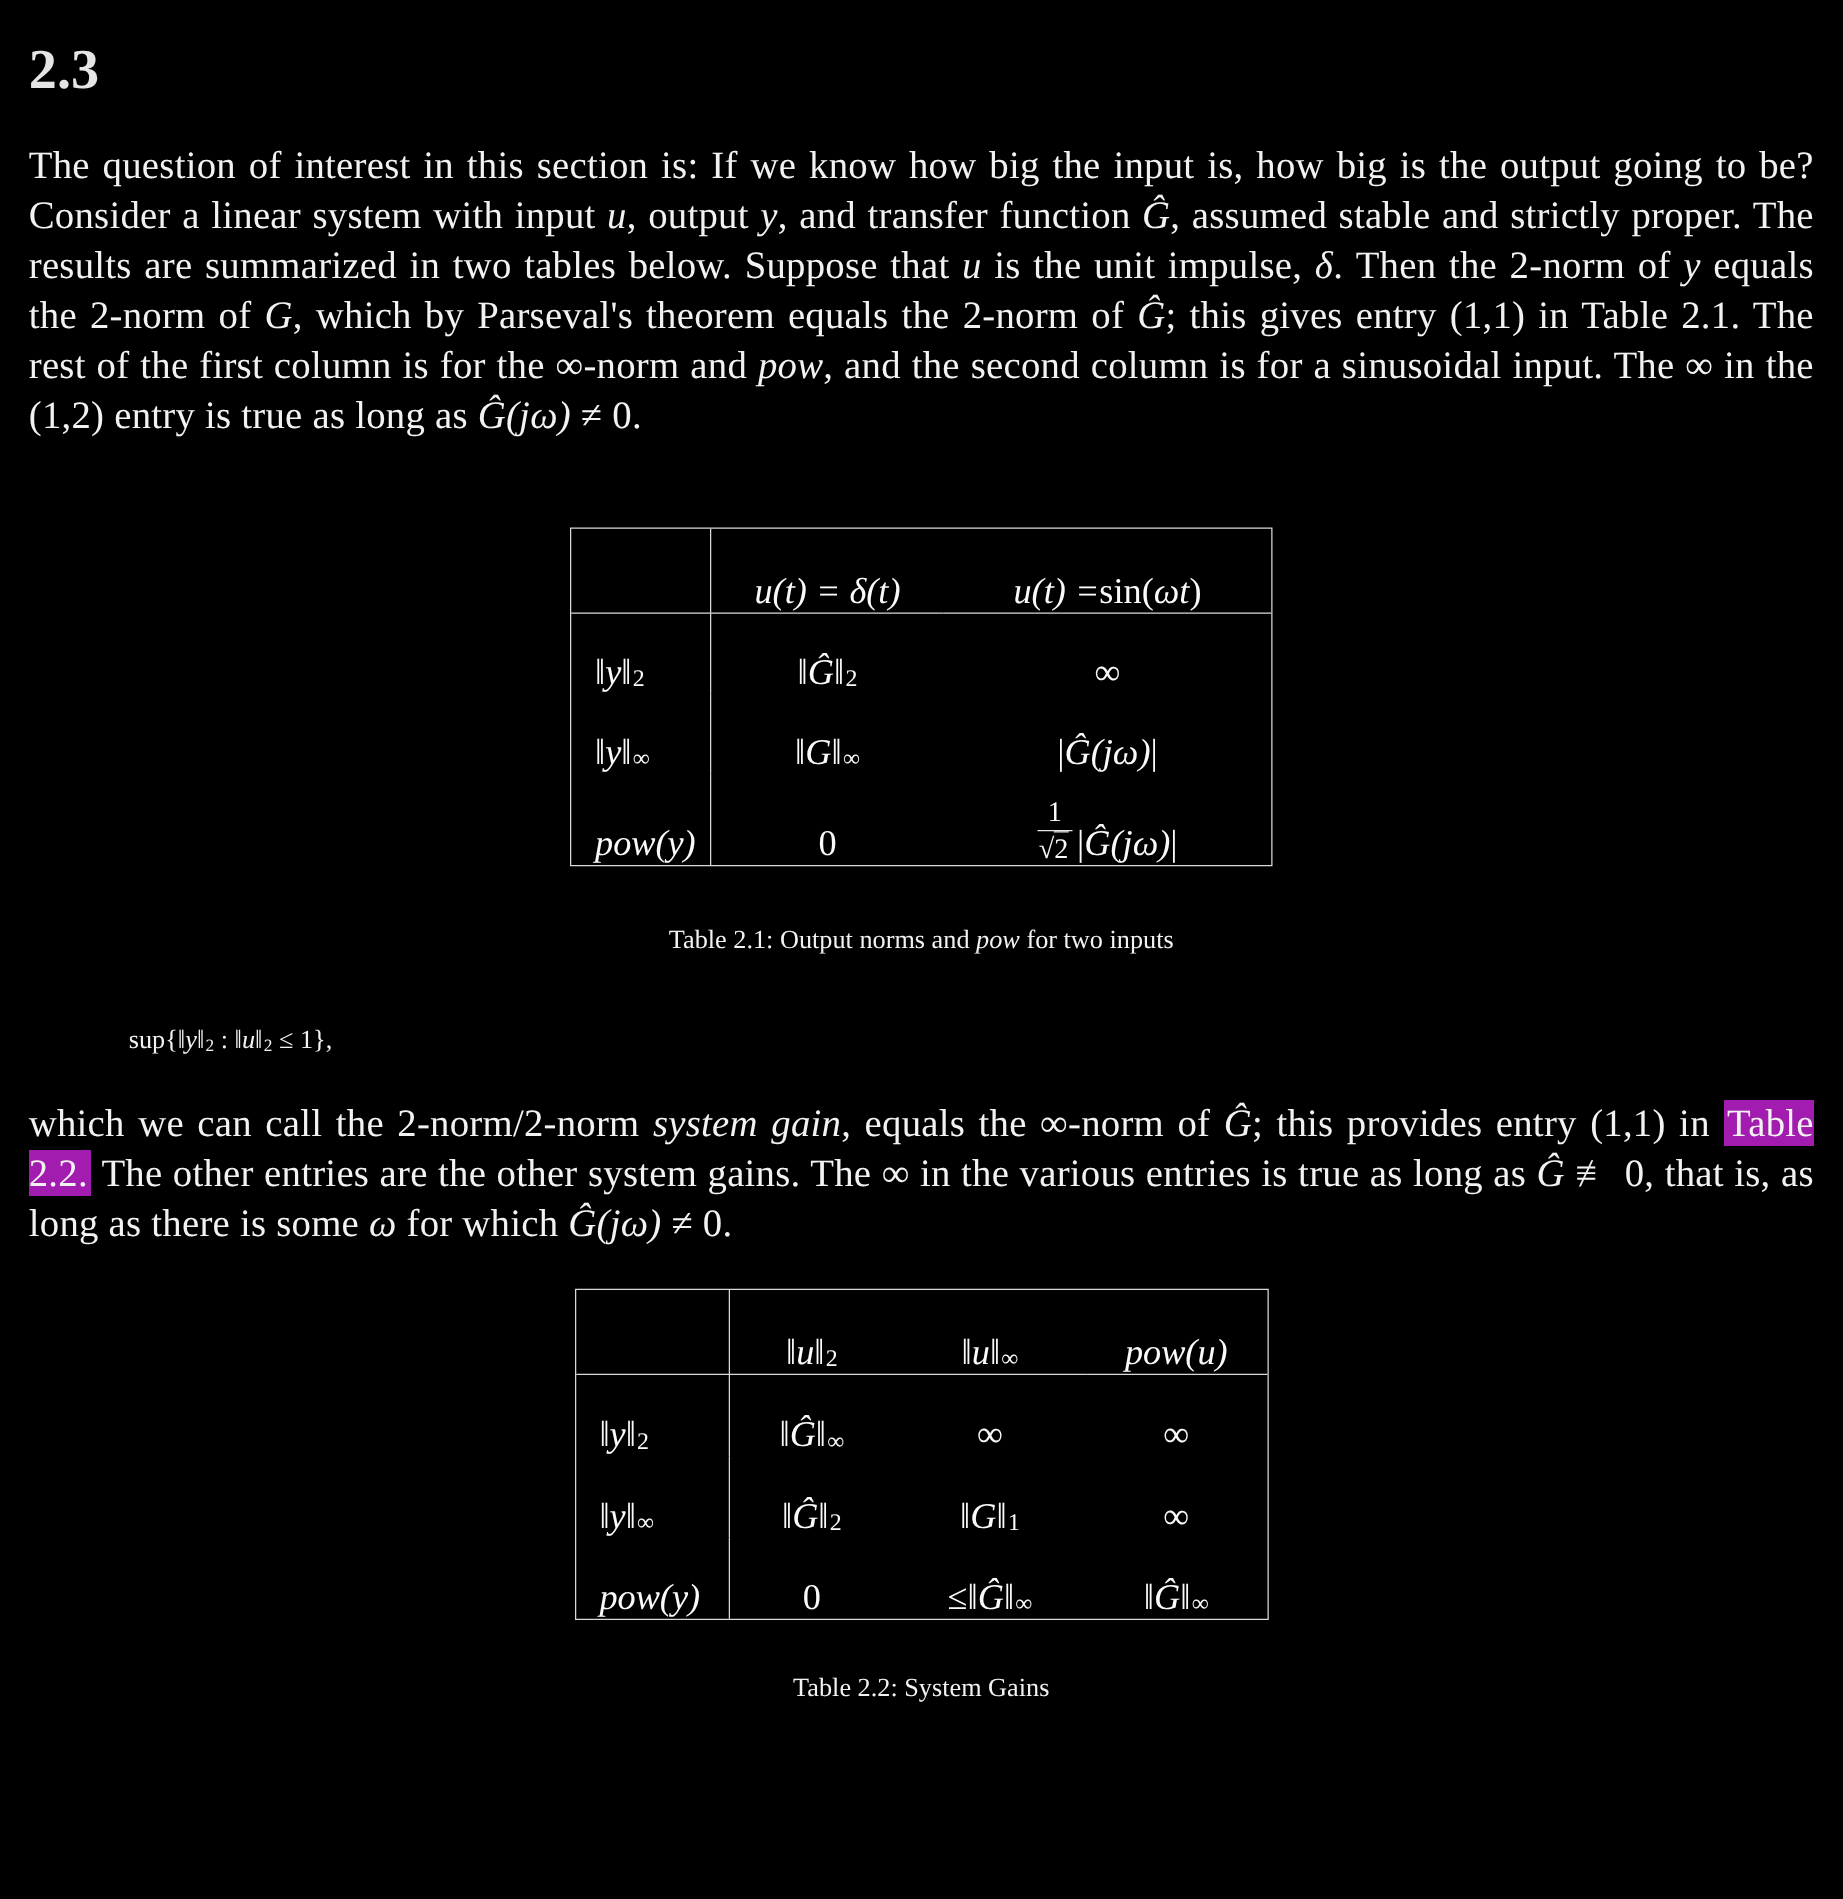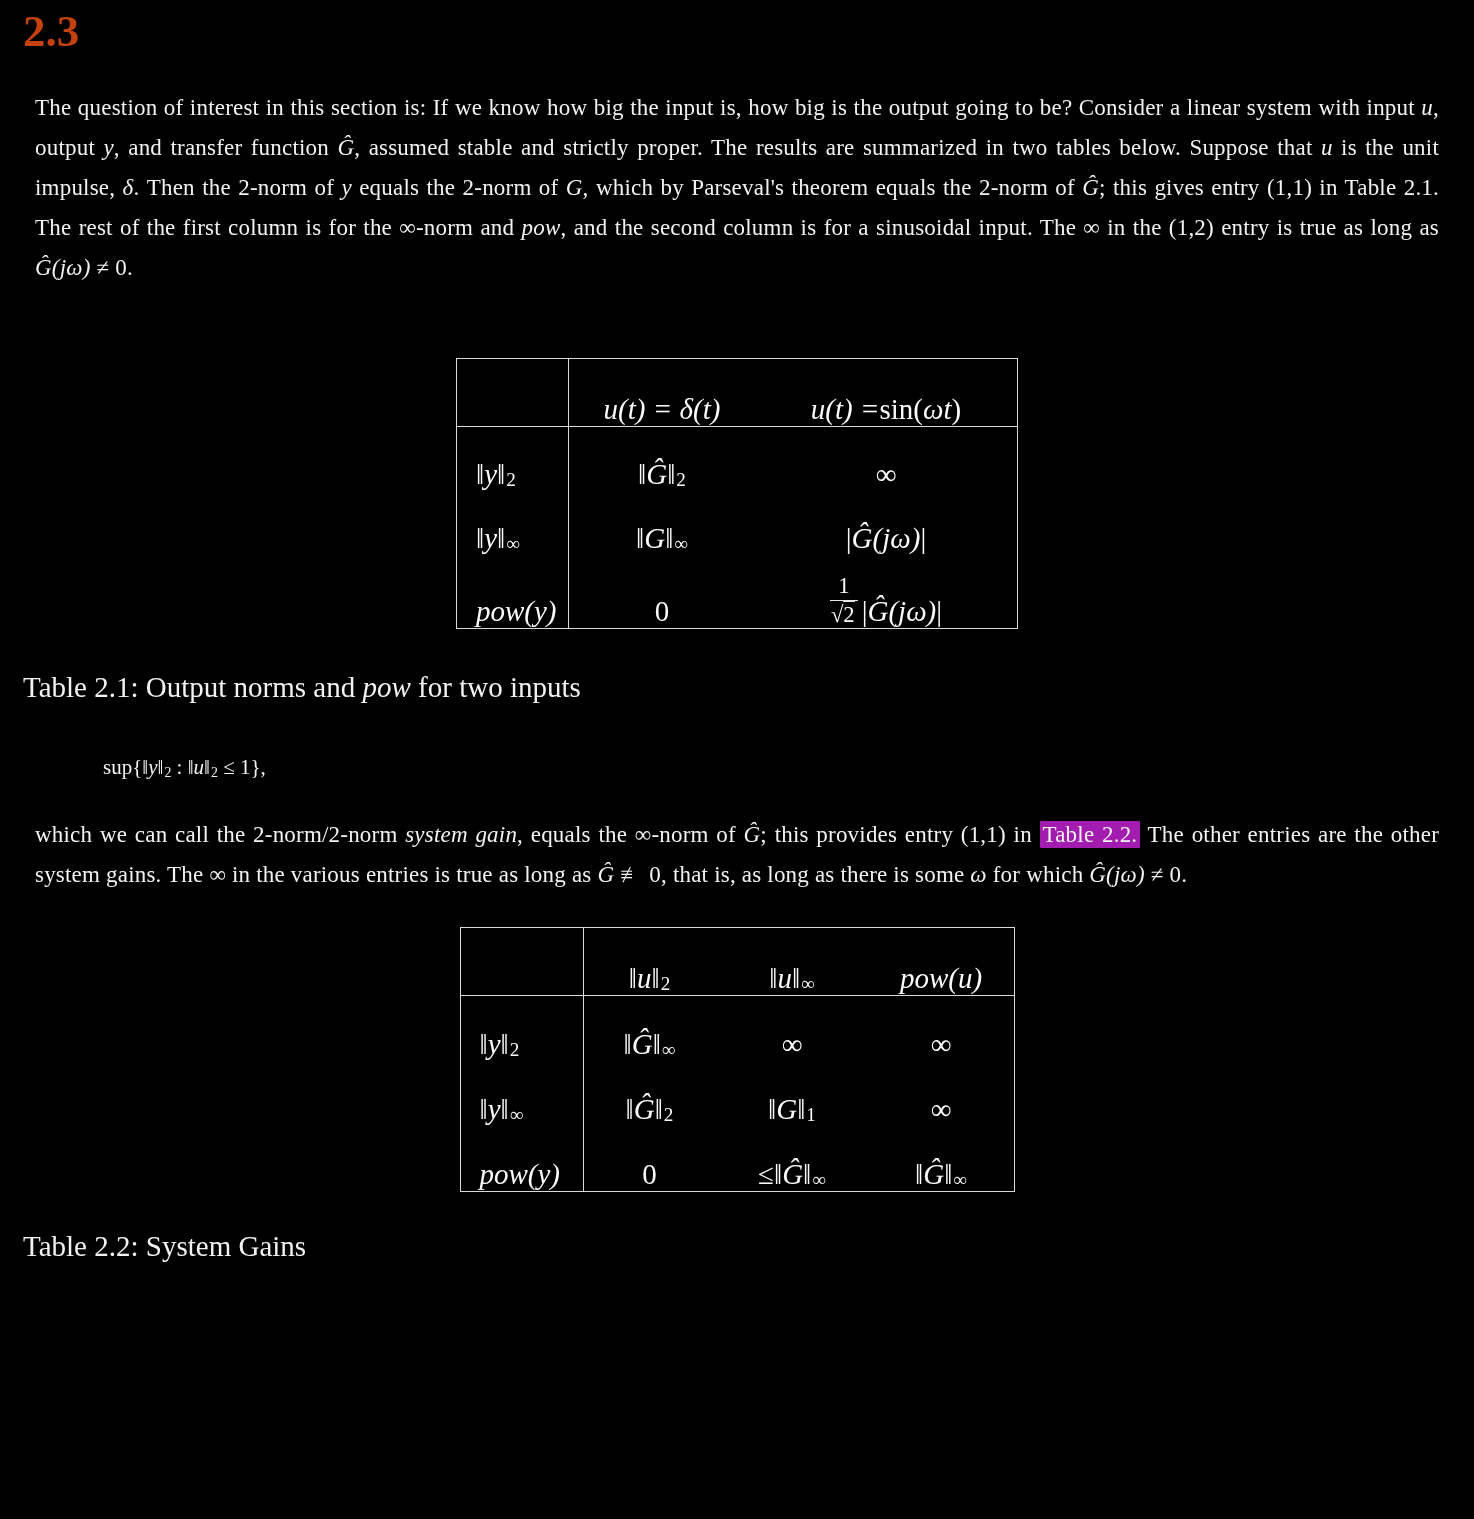--- a/index.html
+++ b/index.html
@@ -6,42 +6,42 @@
   body{
     width:1474px;height:1519px;
     background:#000000;color:#f2f2f2;
     font-family:"Liberation Serif","DejaVu Serif","DejaVu Sans",serif;
     overflow:hidden;
   }
   .doc{padding:0 23px;}
   .heading{
     display:flex;align-items:center;gap:56px;
     font-weight:700;font-size:45px;line-height:54px;
-    margin:0;padding-top:4px;color:#c2410c;
+    margin:0;padding-top:28px;color:#e5e5e5;
   }
   .body-para{
-    font-size:23px;line-height:40px;text-align:justify;
-    margin:12px;letter-spacing:0.2px;
+    font-size:31px;line-height:40px;text-align:justify;
+    margin:0;letter-spacing:0.2px;
   }
   #para1{margin-top:30px;}
   #para2{margin-top:34px;text-indent:52px;}
   #para3{margin-top:0;}
   .equation{font-size:21px;line-height:40px;margin:40px 0 22px 80px;}
   .mtable{
     display:grid;border:1.5px solid #d9d9d9;
     width:max-content;margin-left:auto;margin-right:auto;
     font-size:29px;color:#fafafa;
   }
   .t1{grid-template-columns:112px 186px 262px;grid-template-rows:68px 64px 64px 73px;margin-top:70px;}
   .t2{grid-template-columns:123px 132px 153px 145px;grid-template-rows:68px 65px 65px 65px;margin-top:32px;}
   .cell{display:flex;align-items:flex-end;justify-content:center;white-space:nowrap;}
   .rowlabel{justify-content:flex-start;padding-left:19px;border-right:1.5px solid #d9d9d9;}
   .corner{border-right:1.5px solid #d9d9d9;border-bottom:1.5px solid #d9d9d9;}
   .head{border-bottom:1.5px solid #d9d9d9;}
-  .caption{font-size:29px;line-height:40px;text-align:left;margin-top:38px;}
+  .caption{font-size:21px;line-height:40px;text-align:center;margin-top:38px;}
   #caption1{margin-top:38px;}
   #caption2{margin-top:34px;}
   .mi{font-style:italic;}
   .sub{font-size:66%;vertical-align:-0.25em;padding-left:1px;}
   .hl{background:#a21caf;padding:1px 3px;border-radius:1px;}
   .frac{display:inline-flex;flex-direction:column;align-items:center;
         font-size:78%;line-height:1.15;margin-right:4px;}
   .frac .den{border-top:1.5px solid #e8e8e8;padding:1px 3px 0 1px;margin-top:1px;}
   .rad{border-top:1.5px solid #e8e8e8;}
 </style>

